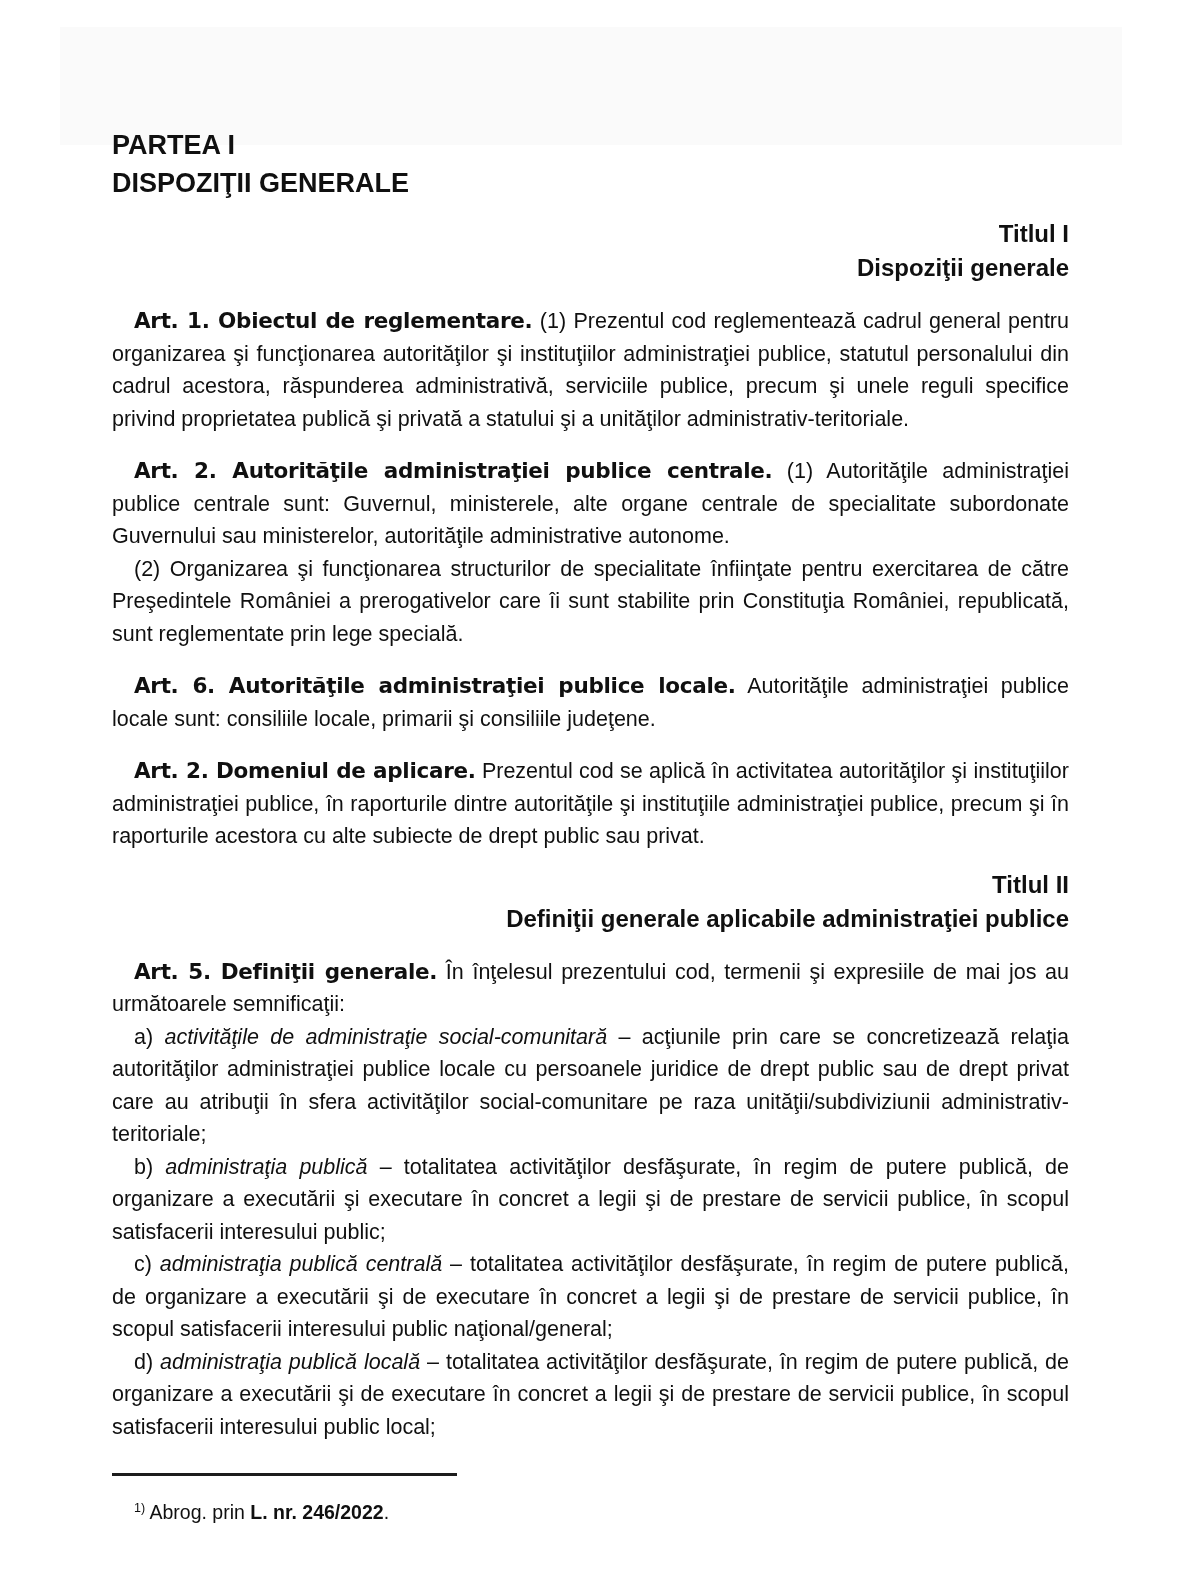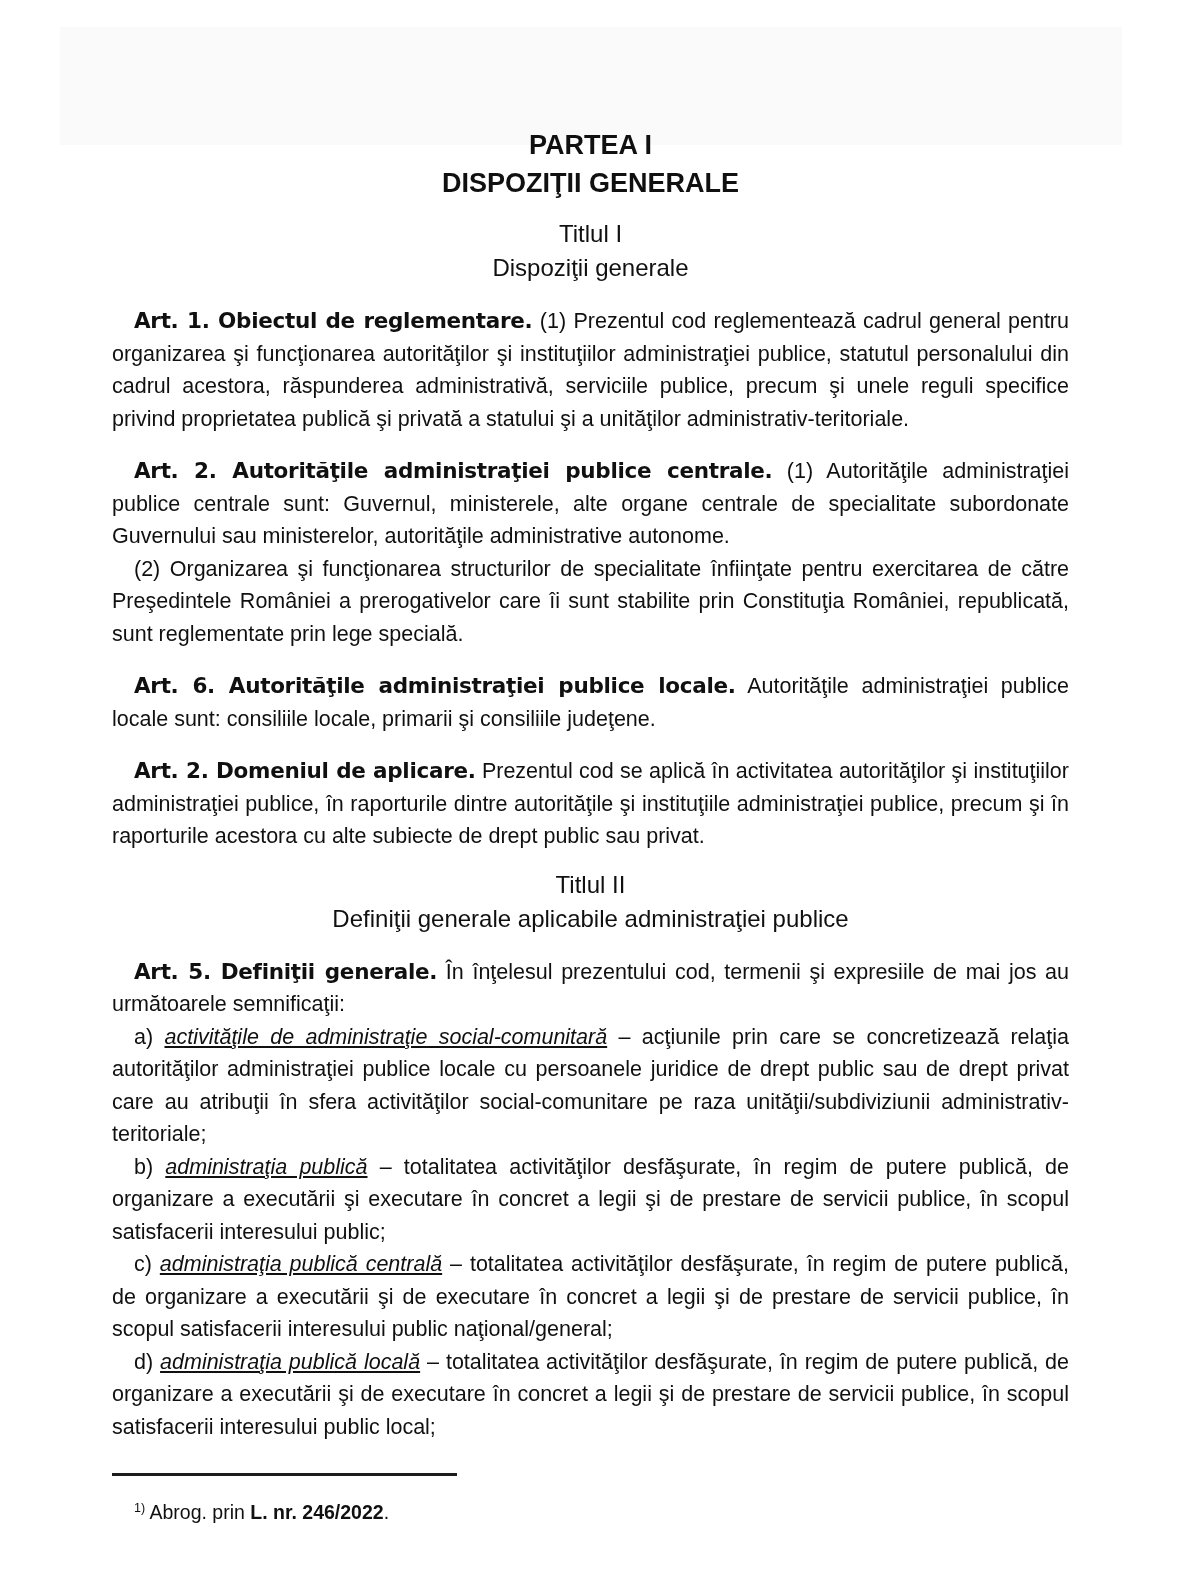--- a/index.html
+++ b/index.html
@@ -23,29 +23,29 @@
     height: 118px;
     background: #fafafa;
   }
   .content {
     position: absolute;
     left: 112px;
     top: 126px;
     width: 957px;
   }
   .part-heading {
-    text-align: center;
+    text-align: left;
     font-weight: bold;
     font-size: 27px;
     line-height: 38px;
     margin: 0;
   }
   .title-block {
-    text-align: center;
-    font-weight: normal;
+    text-align: right;
+    font-weight: bold;
     font-size: 24px;
     line-height: 34px;
     margin: 15px 0 12px 0;
   }
   .body-par {
     font-size: 21.5px;
     line-height: 32.5px;
     text-align: justify;
     text-indent: 22px;
     margin: 0;
@@ -53,21 +53,20 @@
   .space-before {
     margin-top: 20px;
   }
   .art-label {
     font-family: "DejaVu Sans", sans-serif;
     font-weight: bold;
     letter-spacing: -0.3px;
   }
   .term {
     font-style: italic;
-    text-decoration: underline;
   }
   sup {
     font-size: 14px;
     line-height: 0;
   }
   .footnote-block {
     margin-top: 30px;
   }
   .footnote-divider {
     width: 345px;

